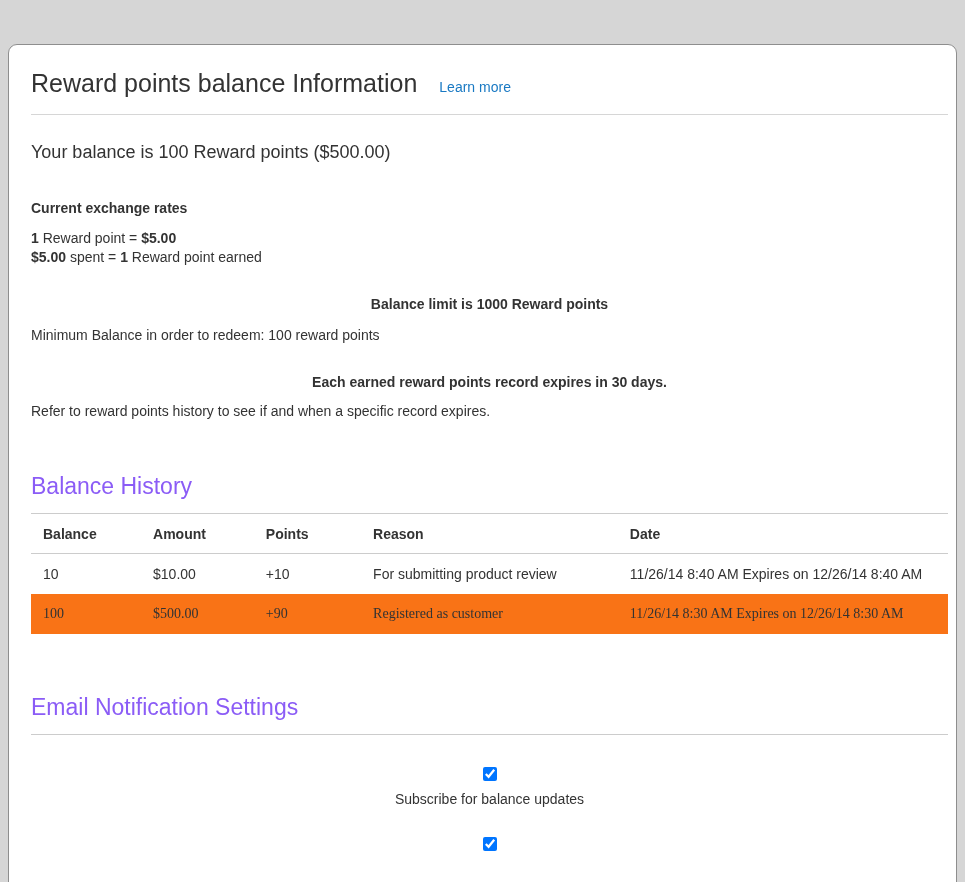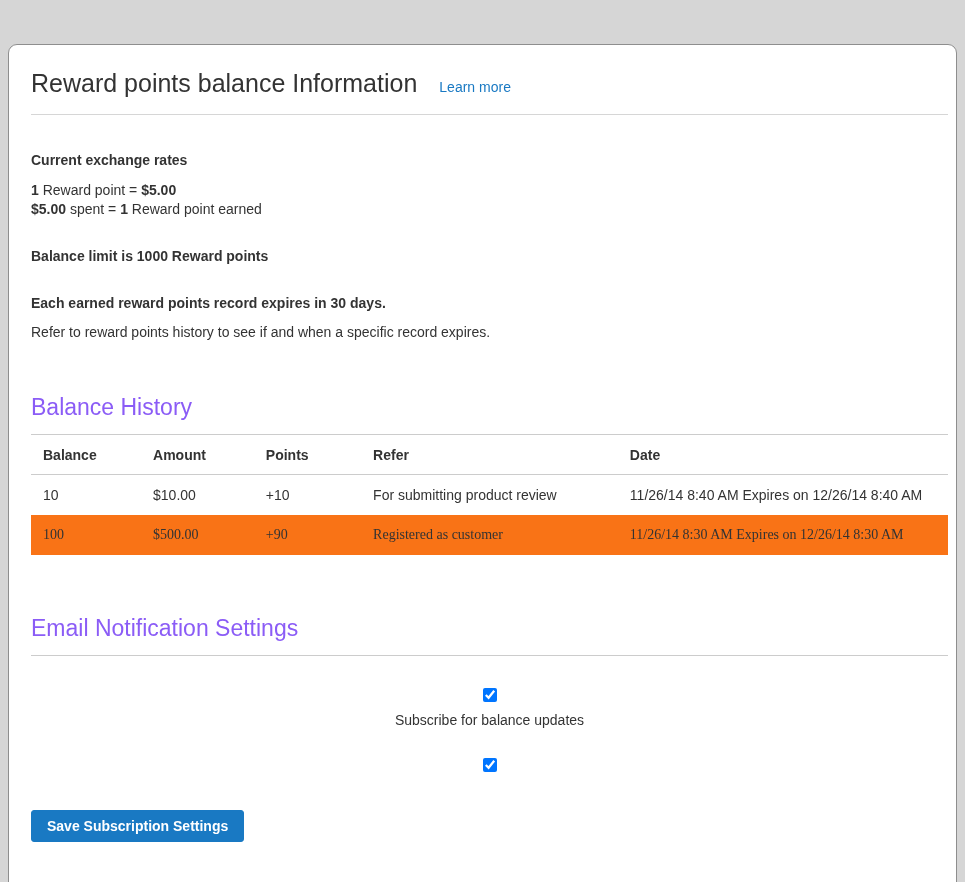--- a/index.html
+++ b/index.html
@@ -56,21 +56,21 @@
     font-weight: 700;
     line-height: 19px;
   }
   .text-line {
     margin: 0;
     font-size: 14px;
     font-weight: 400;
     line-height: 19px;
   }
   .mt-36 { margin-top: 36px; }
-  .mt-28 { margin-top: 28px; }
+  .mt-28 { margin-top: 28px; text-align: center; }
   .mt-12 { margin-top: 12px; }
   .mt-10 { margin-top: 10px; }
   .rates { margin-top: 11px; }
   .section-heading {
     margin: 0;
     font-size: 23px;
     font-weight: 400;
     color: #8b5cf6;
     padding-bottom: 13px;
     border-bottom: 1px solid #cccccc;
@@ -136,48 +136,50 @@
 <body>
 
 <div class="page-wrap">
   <div class="card">
 
     <div class="page-header">
       <h1 class="page-title">Reward points balance Information</h1>
       <a class="learn-more" href="#">Learn more</a>
     </div>
 
+    <p class="balance-summary">Your balance is 100 Reward points ($500.00)</p>
 
     <p class="bold-line mt-36">Current exchange rates</p>
 
     <p class="text-line rates"><strong>1</strong><span> Reward point = </span><strong>$5.00</strong></p>
 
     <p class="text-line"><strong>$5.00</strong><span> spent = </span><strong>1</strong><span> Reward point earned</span></p>
 
     <p class="bold-line mt-28">Balance limit is 1000 Reward points</p>
+    <p class="text-line mt-12">Minimum Balance in order to redeem: 100 reward points</p>
 
     <p class="bold-line mt-28">Each earned reward points record expires in 30 days.</p>
     <p class="text-line mt-10">Refer to reward points history to see if and when a specific record expires.</p>
 
     <div class="history-section">
       <h2 class="section-heading">Balance History</h2>
       <table class="history-table">
         <colgroup>
           <col class="col-balance">
             <col class="col-amount">
             <col class="col-points">
             <col class="col-reason">
             <col class="col-date">
         </colgroup>
         <thead>
           <tr>
             <th>Balance</th>
             <th>Amount</th>
             <th>Points</th>
-            <th>Refer</th>
+            <th>Reason</th>
             <th>Date</th>
           </tr>
         </thead>
         <tbody>
           <tr>
             <td>10</td>
             <td>$10.00</td>
             <td>+10</td>
             <td>For submitting product review</td>
             <td>11/26/14 8:40 AM Expires on 12/26/14 8:40 AM</td>

